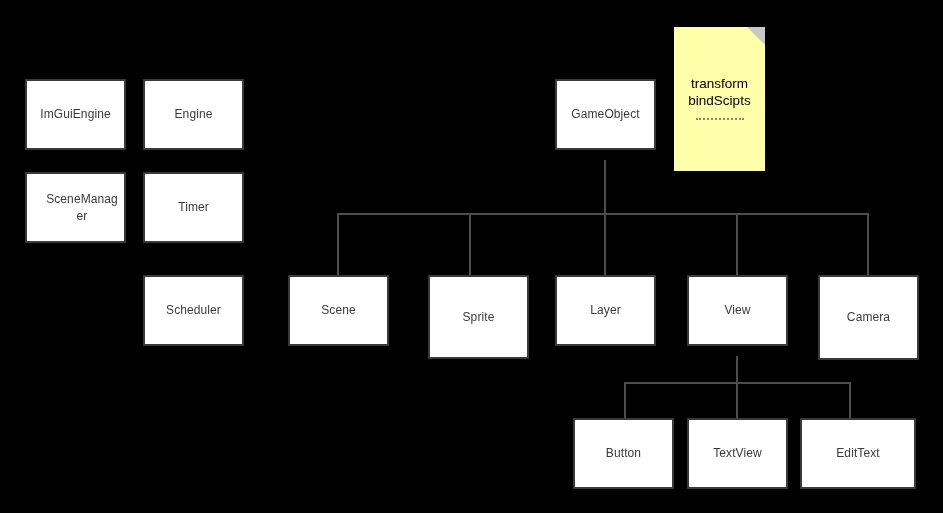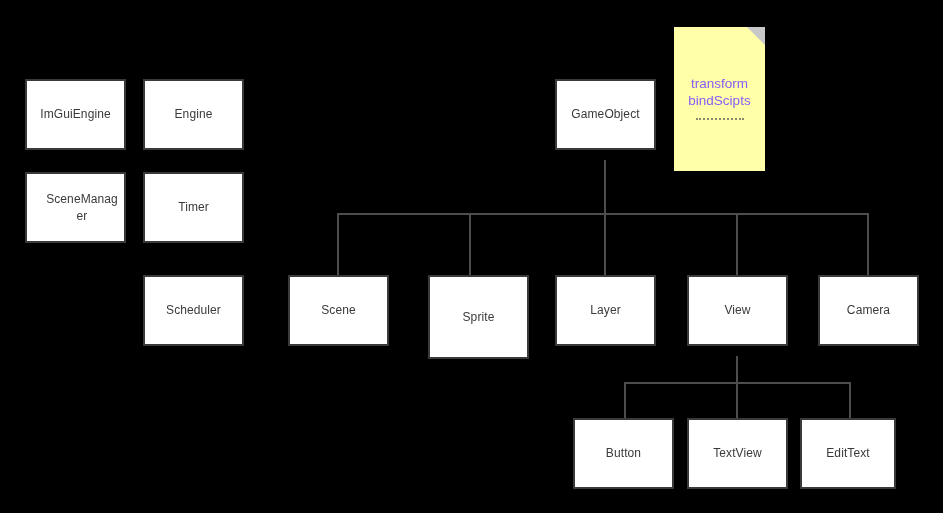--- a/index.html
+++ b/index.html
@@ -74,21 +74,21 @@
     position: absolute;
     top: 0;
     left: 0;
     right: 0;
     bottom: 0;
     display: flex;
     flex-direction: column;
     align-items: center;
     justify-content: flex-start;
     padding-top: 48px;
-    color: #8b5cf6;
+    color: #000000;
     font-size: 13.5px;
     line-height: 17px;
     text-align: center;
   }
   .sticky-line { display: block; }
   .sticky-sep {
     margin-top: 9px;
     width: 48px;
     height: 0;
     border-top: 2px dotted #8a8a6a;
@@ -155,29 +155,29 @@
   </div>
 
   <div class="node" style="left:555px; top:275px; width:101px; height:71px;">
     <span class="node-label">Layer</span>
   </div>
 
   <div class="node" style="left:687px; top:275px; width:101px; height:71px;">
     <span class="node-label">View</span>
   </div>
 
-  <div class="node" style="left:818px; top:275px; width:101px; height:71px;">
+  <div class="node" style="left:818px; top:275px; width:101px; height:85px;">
     <span class="node-label">Camera</span>
   </div>
 
   <div class="node" style="left:573px; top:418px; width:101px; height:71px;">
     <span class="node-label">Button</span>
   </div>
 
   <div class="node" style="left:687px; top:418px; width:101px; height:71px;">
     <span class="node-label">TextView</span>
   </div>
 
-  <div class="node" style="left:800px; top:418px; width:96px; height:71px;">
+  <div class="node" style="left:800px; top:418px; width:116px; height:71px;">
     <span class="node-label">EditText</span>
   </div>
 
 </div>
 
 </body></html>

